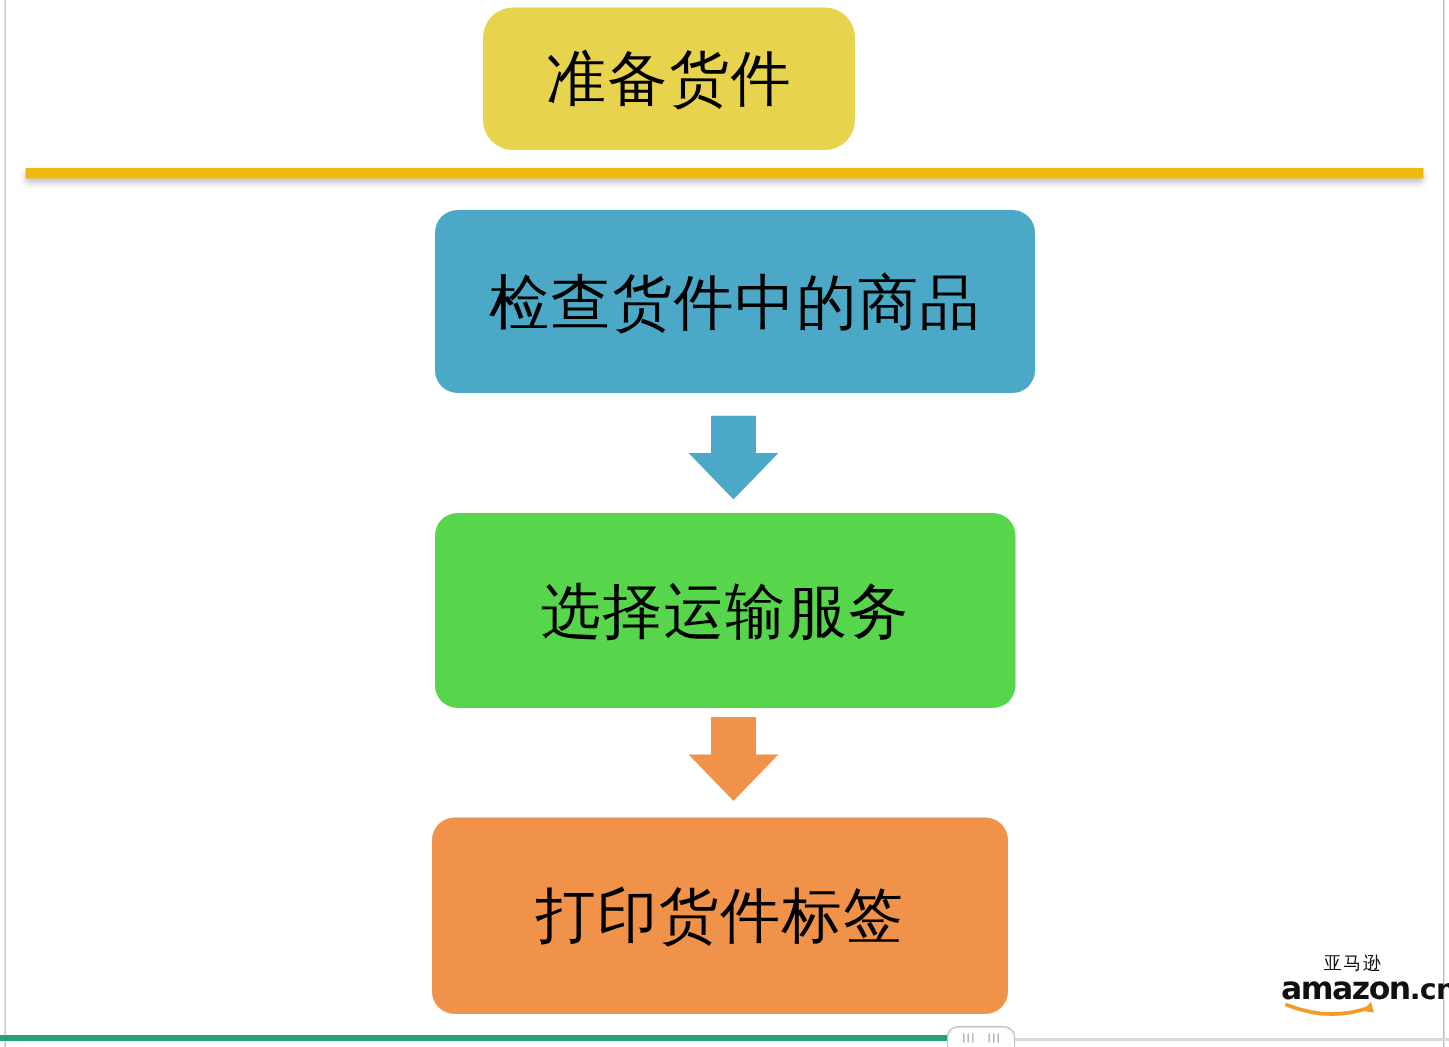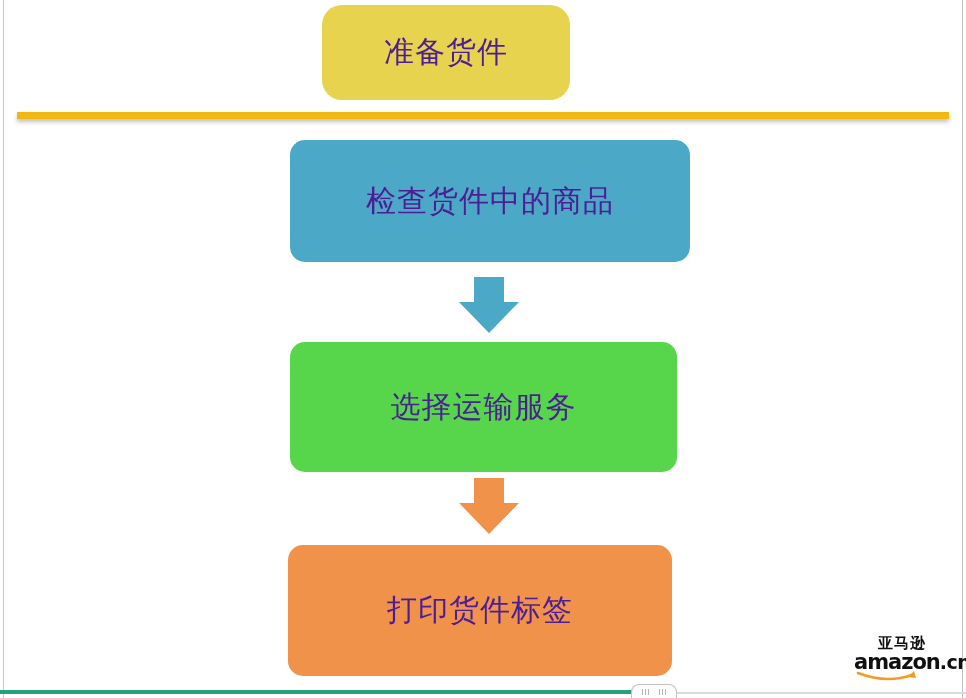--- a/index.html
+++ b/index.html
@@ -11,21 +11,21 @@
   }
   .stage { position: relative; width: 966px; height: 698px; background: #fff; }
 
   .page-edge { position: absolute; top: 0; bottom: 0; width: 1px; background: #c9c9c9; }
   .page-edge.left  { left: 3px; }
   .page-edge.right { left: 962px; background: #bfbfbf; }
 
   .flow-box {
     position: absolute;
     display: flex; align-items: center; justify-content: center;
-    color: #4c1d95; font-size: 30px; letter-spacing: 1px;
+    color: #000000; font-size: 40px; letter-spacing: 1px;
     text-align: center;
   }
   .box-title {
     left: 322px; top: 5px; width: 248px; height: 95px;
     background: #e7d34d; border-radius: 20px;
   }
   .divider {
     position: absolute; left: 17px; top: 112px; width: 932px; height: 7px;
     background: #efb912;
     box-shadow: 0 3px 4px rgba(120,120,130,0.45);
@@ -44,21 +44,21 @@
   }
   .arrow { position: absolute; left: 459px; width: 60px; height: 56px; }
   .arrow-1 { top: 277px; }
   .arrow-2 { top: 478px; }
 
   
   .brand {
     position: absolute; left: 854px; top: 636px; width: 96px;
     text-align: center; color: #101010; line-height: 1;
   }
-  .brand .cn-name { font-size: 15px; font-weight: bold; letter-spacing: 1px; display: block; margin-bottom: 1px; }
+  .brand .cn-name { font-size: 12px; font-weight: normal; letter-spacing: 1px; display: block; margin-bottom: 1px; }
   .brand .latin { white-space: nowrap; }
   .brand .latin .amz { font-weight: bold; font-size: 21px; letter-spacing: -1px; }
   .brand .latin .tld { font-weight: 700; font-size: 19px; letter-spacing: -0.5px; }
   .brand .swoosh { display: block; margin: -2px auto 0 2px; width: 66px; height: 11px; }
 
   
   .footer-line-done {
     position: absolute; left: 0; top: 690px; width: 633px; height: 4px; background: #26a17c;
   }
   .footer-line-rest {

